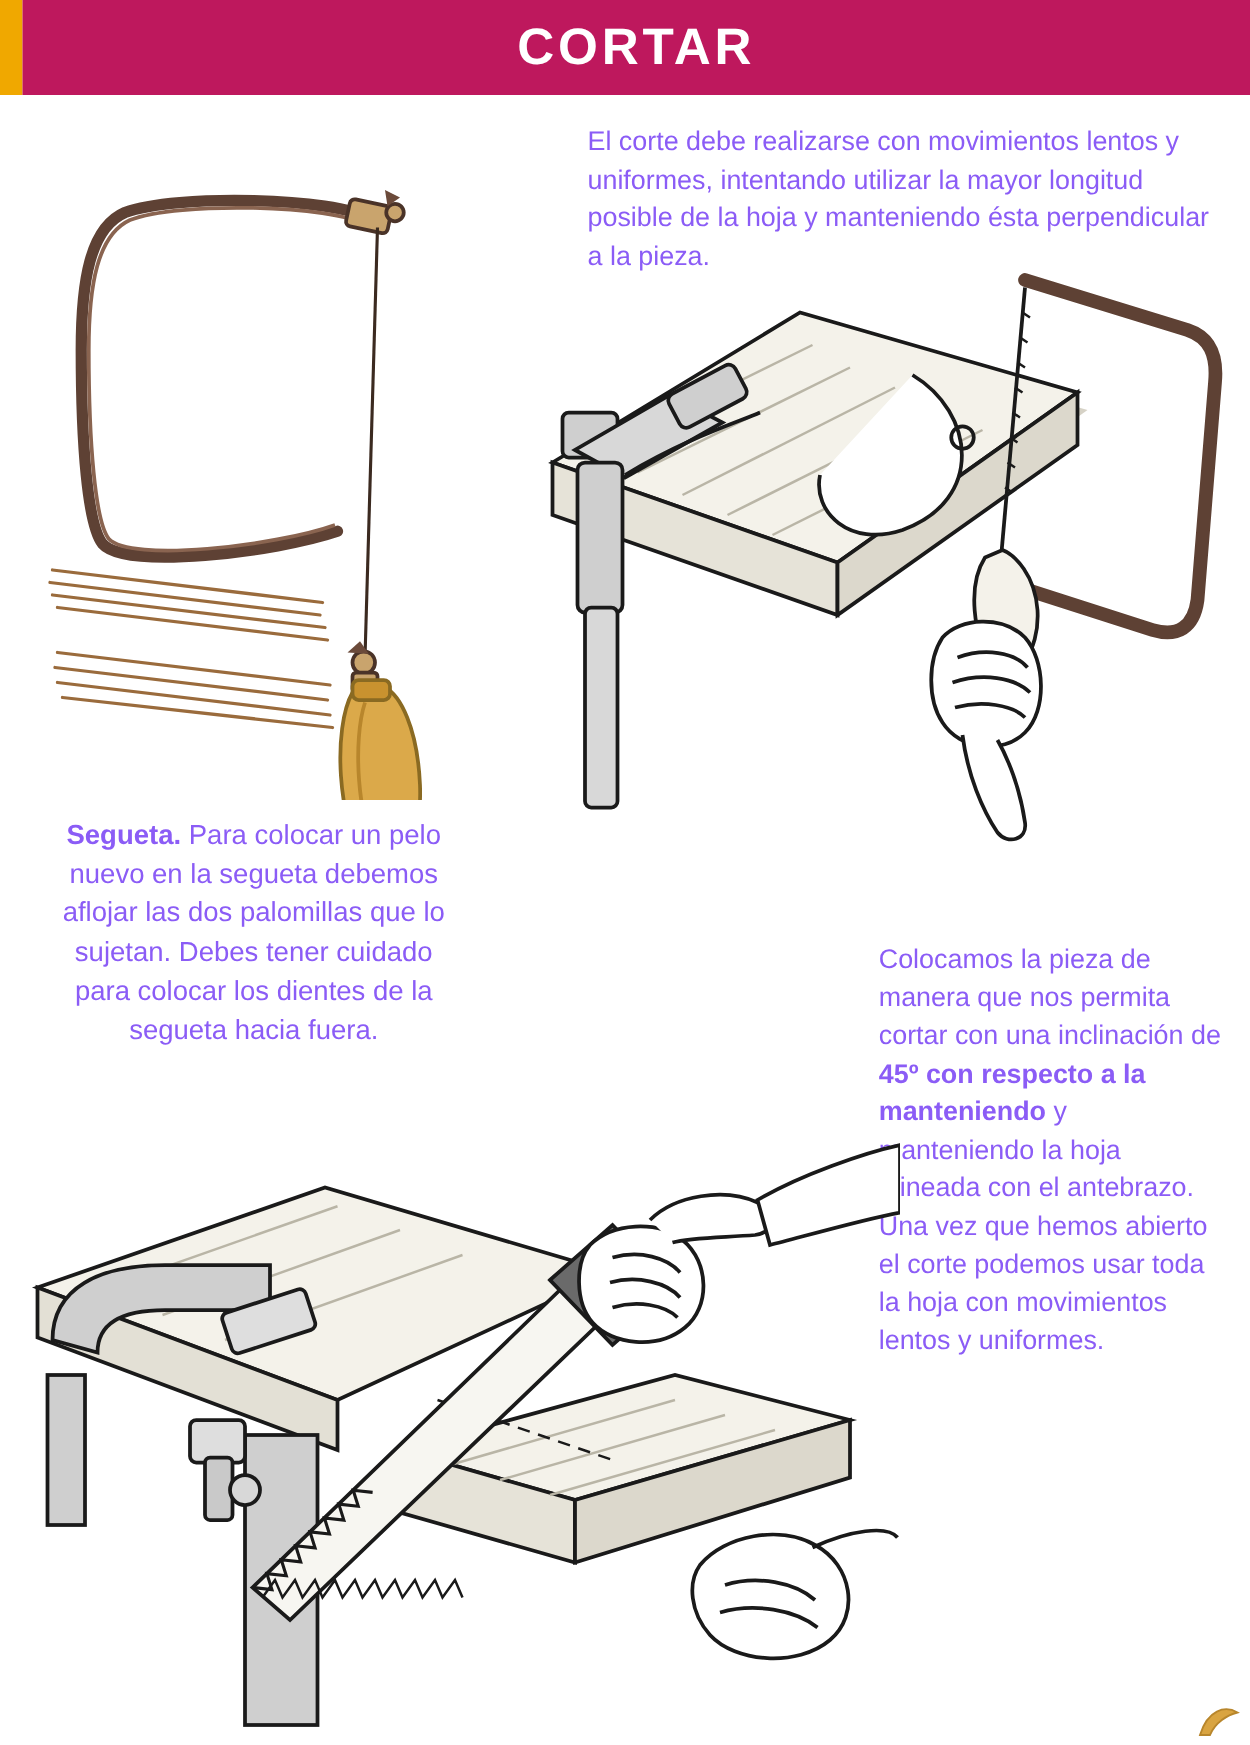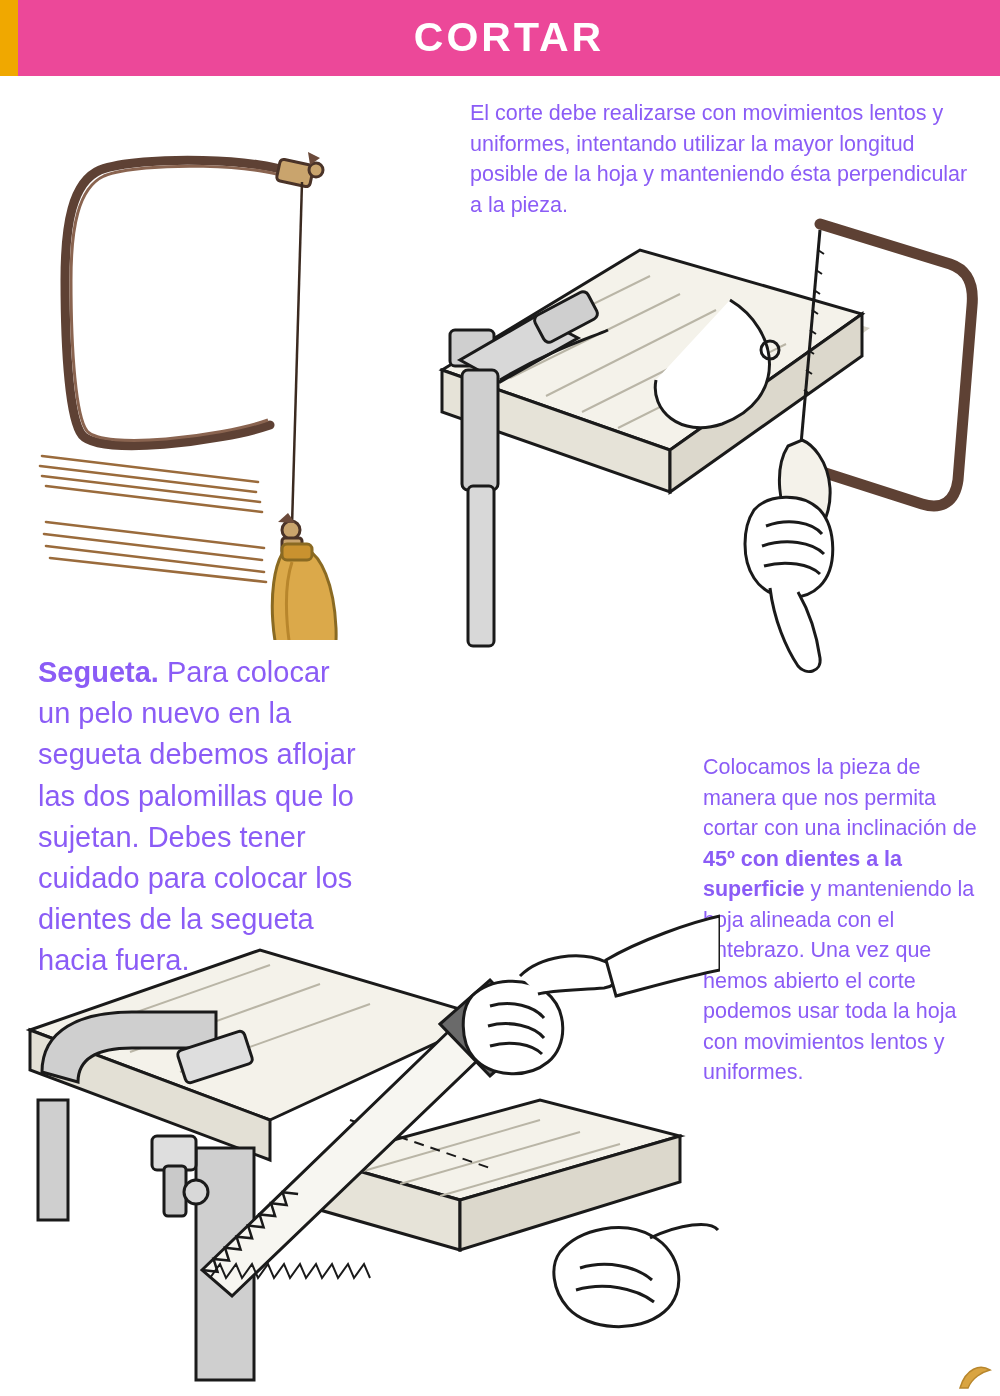--- a/index.html
+++ b/index.html
@@ -19,21 +19,21 @@
   .left-bar {
     position: absolute;
     left: 0; top: 0;
     width: 18px; height: 76px;
     background: #f0a800;
   }
   .header {
     position: absolute;
     left: 18px; top: 0;
     width: 982px; height: 76px;
-    background: #ec4899;
+    background: #be185d;
     box-sizing: border-box;
   }
   .header-title {
     position: absolute;
     left: 0; right: 0;
     top: 14px;
     text-align: center;
     color: #ffffff;
     font-family: "Liberation Sans", sans-serif;
     font-weight: bold;
@@ -51,21 +51,22 @@
   #para-top {
     left: 470px;
     top: 98px;
     width: 515px;
     font-size: 21.5px;
   }
   #para-segueta {
     left: 38px;
     top: 652px;
     width: 330px;
-    font-size: 29px;
+    font-size: 22px;
+    text-align: center;
   }
   #para-right {
     left: 703px;
     top: 752px;
     width: 275px;
     font-size: 21.5px;
   }
   .para b { font-weight: bold; }
 
   
@@ -186,21 +187,21 @@
     <path d="M414 356 C 436 350, 460 354, 470 364" fill="none"></path>
     <path d="M420 378 C 424 410, 436 438, 448 456 C 456 466, 472 462, 470 448 C 466 420, 456 396, 448 382"></path>
   </g>
 </svg>
 
 <div class="para" id="para-segueta">
   <b>Segueta.</b><span> Para colocar un pelo nuevo en la segueta debemos aflojar las dos palomillas que lo sujetan. Debes tener cuidado para colocar los dientes de la segueta hacia fuera.</span>
 </div>
 
 <div class="para" id="para-right">
-  <span>Colocamos la pieza de manera que nos permita cortar con una inclinación de </span><b>45º con dientes a la superficie</b><span> y manteniendo la hoja alineada con el antebrazo. Una vez que hemos abierto el corte podemos usar toda la hoja con movimientos lentos y uniformes.</span>
+  <span>Colocamos la pieza de manera que nos permita cortar con una inclinación de </span><b>45º con respecto a la manteniendo</b><span> y manteniendo la hoja alineada con el antebrazo. Una vez que hemos abierto el corte podemos usar toda la hoja con movimientos lentos y uniformes.</span>
 </div>
 
 <svg class="illus" id="illus-handsaw" viewBox="0 0 700 590">
 
   <polygon points="10,230 240,150 470,218 250,320" fill="#f4f2ea" stroke="#1a1a1a" stroke-width="3"></polygon>
   <polygon points="10,230 250,320 250,360 10,270" fill="#e3e0d5" stroke="#1a1a1a" stroke-width="3"></polygon>
   <g stroke="#b9b5a6" stroke-width="2" fill="none">
     <path d="M60 232 L250 165"></path>
     <path d="M110 252 L300 184"></path>
     <path d="M160 272 L350 204"></path>

